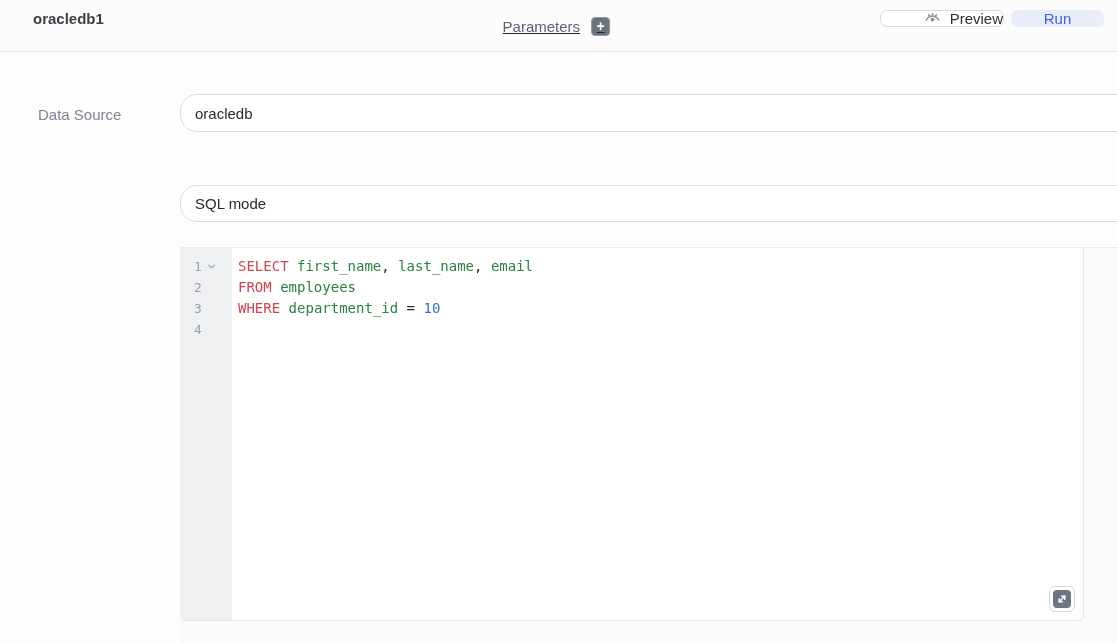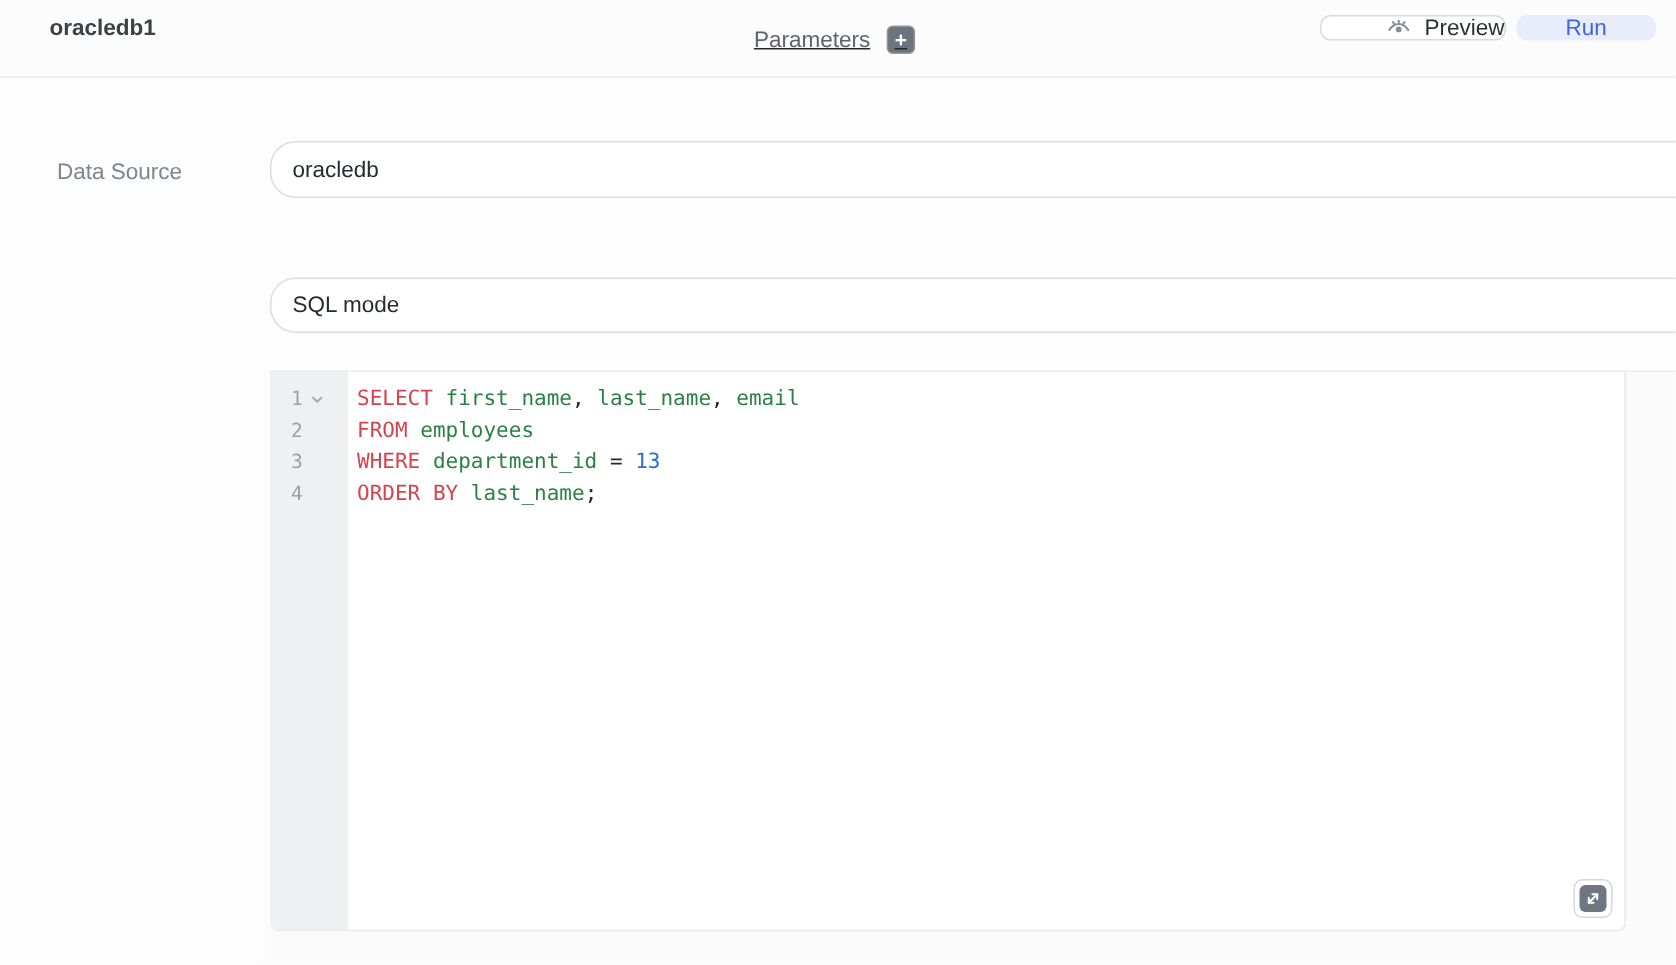--- a/index.html
+++ b/index.html
@@ -191,22 +191,21 @@
         <div class="gutter-line">
           <span>3</span>
         </div>
         <div class="gutter-line">
           <span>4</span>
         </div>
       </div>
     <div class="code-area">
         <div class="code-line"><span class="tok-kw">SELECT</span><span class="tok-pl"> </span><span class="tok-id">first_name</span><span class="tok-pl">, </span><span class="tok-id">last_name</span><span class="tok-pl">, </span><span class="tok-id">email</span></div>
         <div class="code-line"><span class="tok-kw">FROM</span><span class="tok-pl"> </span><span class="tok-id">employees</span></div>
-        <div class="code-line"><span class="tok-kw">WHERE</span><span class="tok-pl"> </span><span class="tok-id">department_id</span><span class="tok-pl"> = </span><span class="tok-num">13</span></div>
-        <div class="code-line"><span class="tok-kw">ORDER</span><span class="tok-pl"> </span><span class="tok-kw">BY</span><span class="tok-pl"> </span><span class="tok-id">last_name</span><span class="tok-pl">;</span></div>
+        <div class="code-line"><span class="tok-kw">WHERE</span><span class="tok-pl"> </span><span class="tok-id">department_id</span><span class="tok-pl"> = </span><span class="tok-num">10</span></div>
       </div>
     <div class="expand-btn">
       <span class="expand-btn-inner">
         <svg width="12" height="12" viewBox="0 0 12 12" fill="none" stroke="currentColor" stroke-width="1.4" stroke-linecap="round" stroke-linejoin="round">
           <line x1="3.2" y1="8.8" x2="8.8" y2="3.2"></line>
           <polyline points="5.6,3.2 8.8,3.2 8.8,6.4"></polyline>
           <polyline points="6.4,8.8 3.2,8.8 3.2,5.6"></polyline>
         </svg>
       </span>
     </div>

